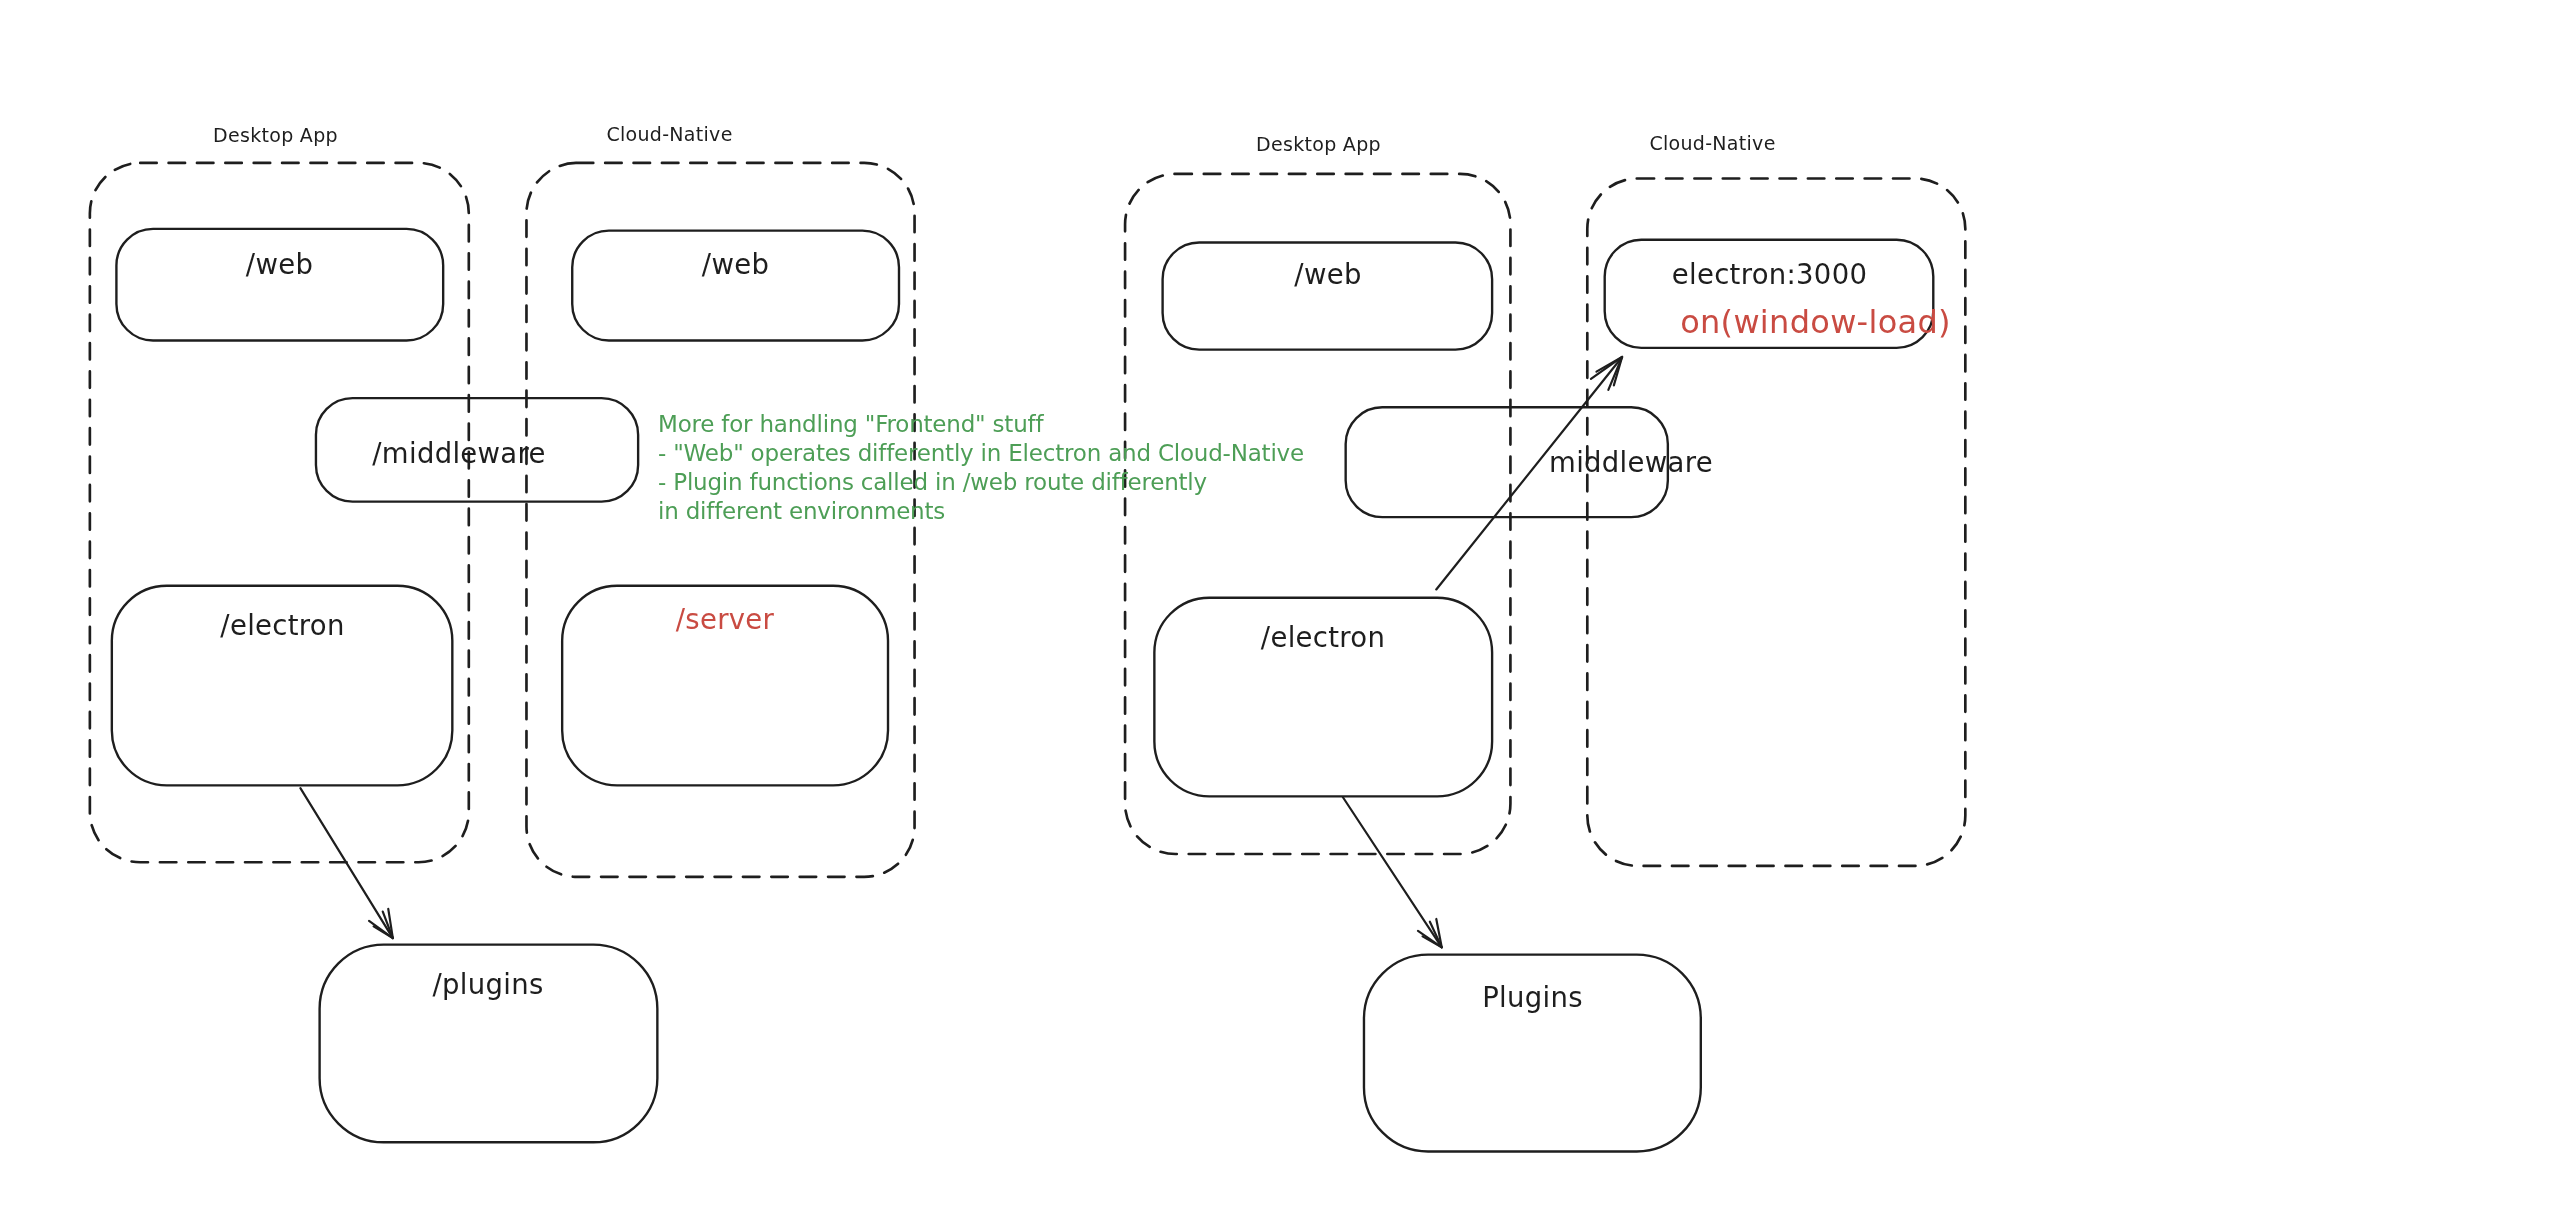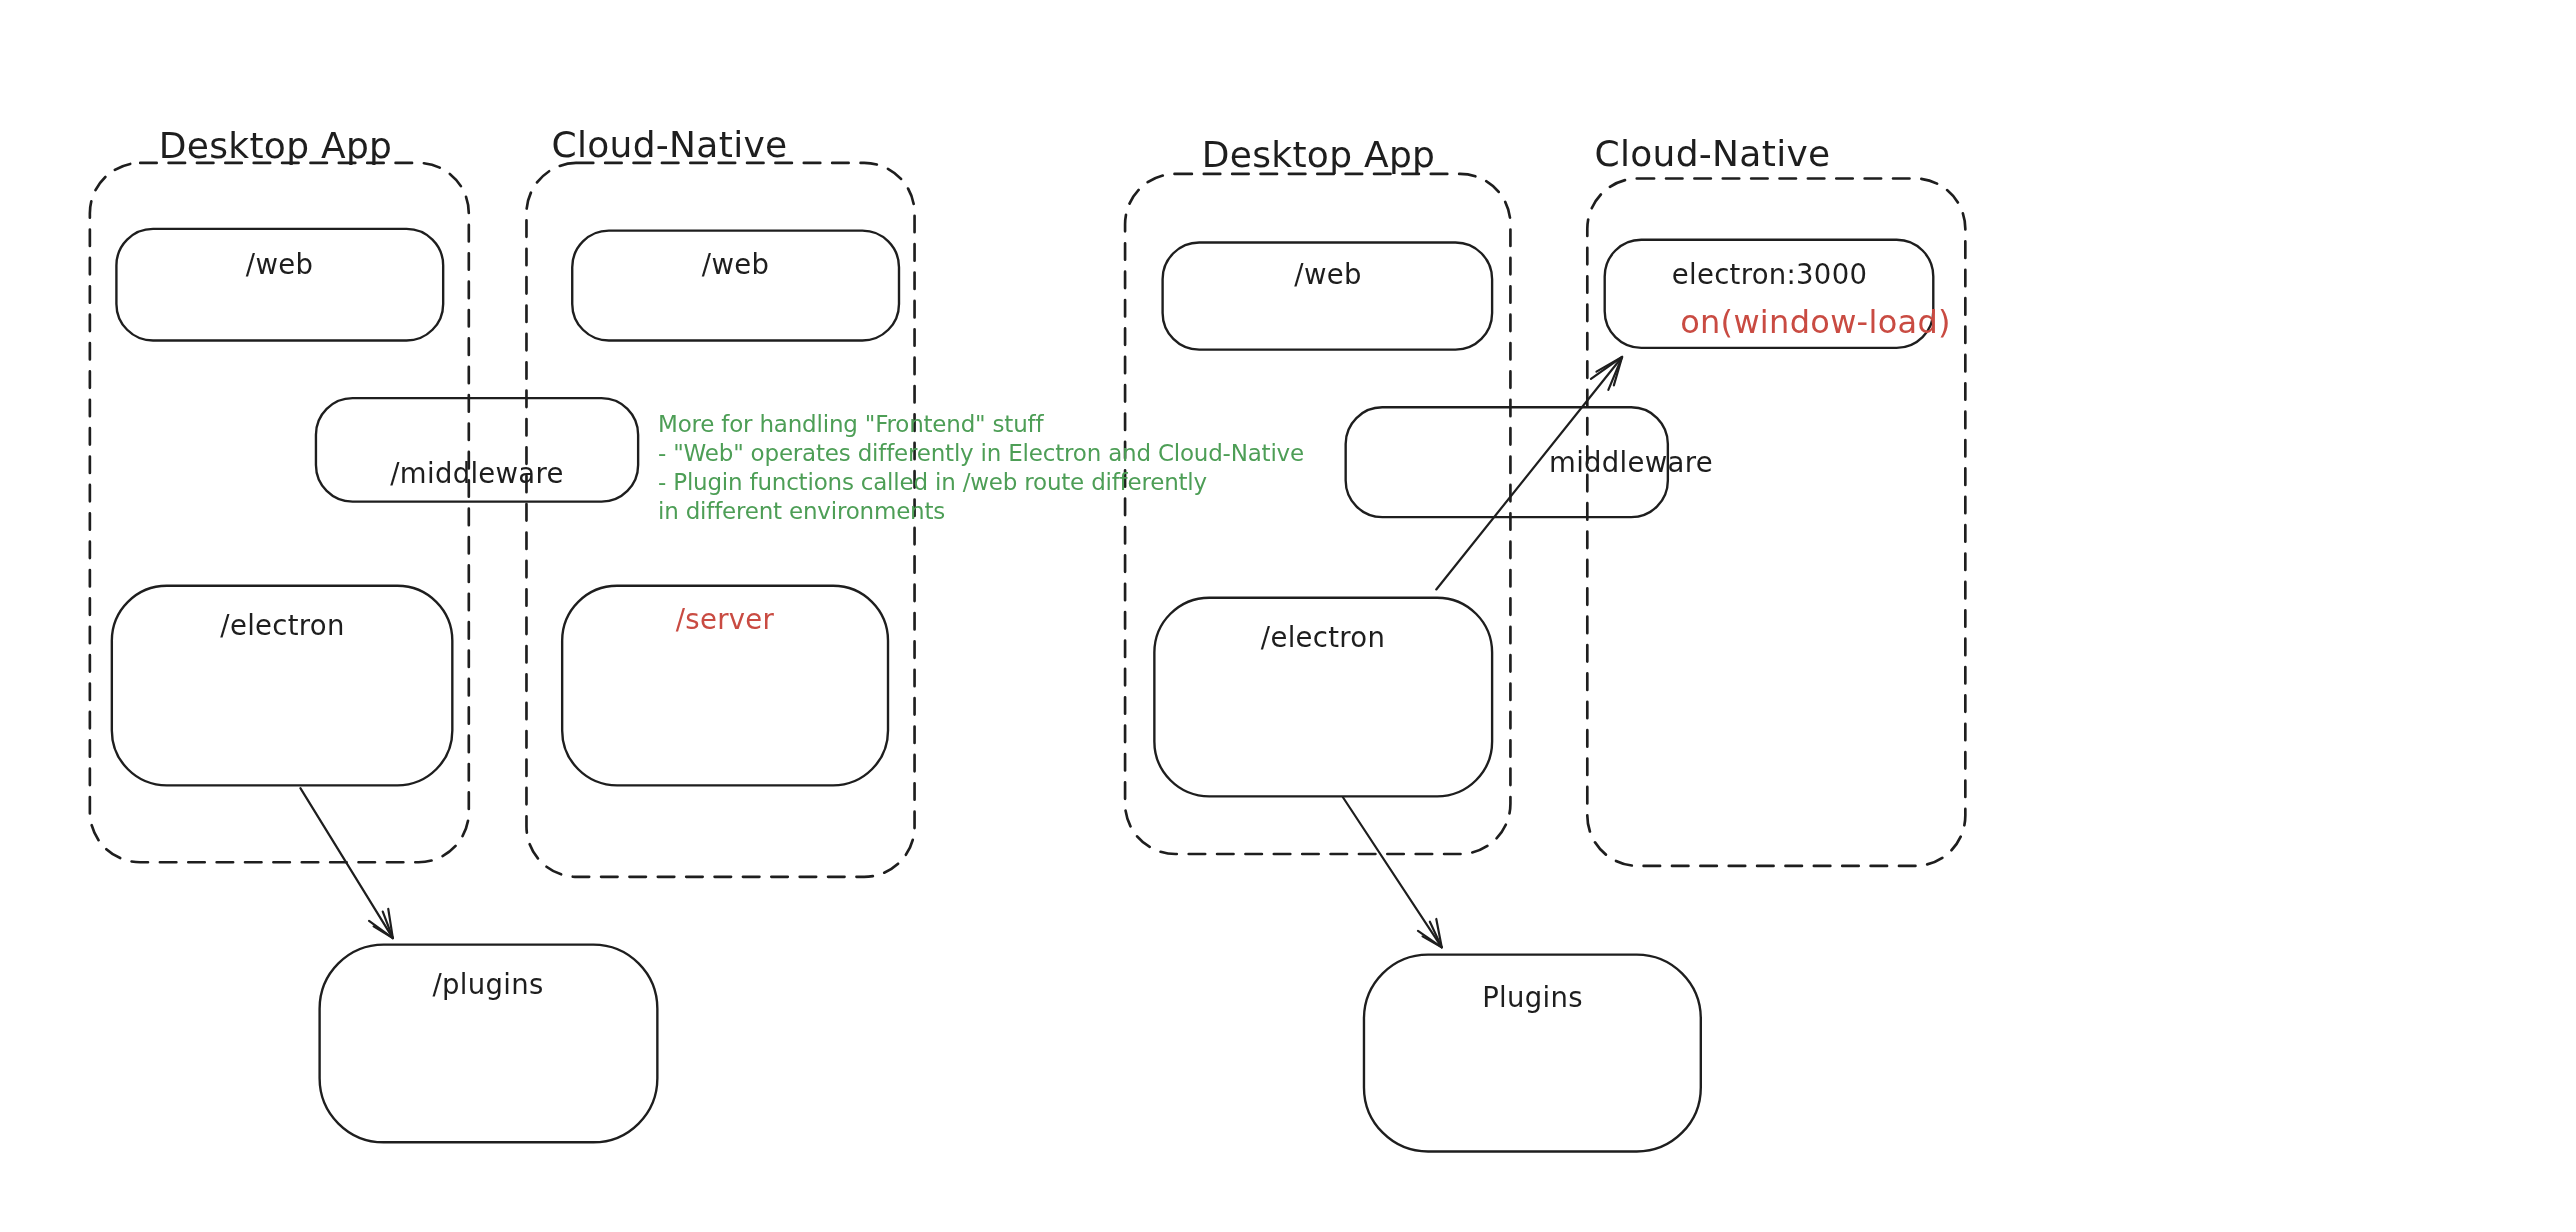--- a/index.html
+++ b/index.html
@@ -10,21 +10,21 @@
     background:var(--bg,#ffffff);
     overflow:hidden;
     font-family:"DejaVu Sans","Liberation Sans",sans-serif;
     color:var(--stroke,#1e1e1e);
   }
   svg.layer{position:absolute;left:0;top:0;width:2576px;height:1232px;}
   .shape{fill:none;stroke:var(--stroke,#1e1e1e);stroke-width:2.6;stroke-linecap:round;stroke-linejoin:round;}
   .dashed{stroke-dasharray:18 13;stroke-width:2.9;}
   .arrow{fill:none;stroke:var(--stroke,#1e1e1e);stroke-width:2.4;stroke-linecap:round;stroke-linejoin:round;}
   .lbl{position:absolute;text-align:center;font-size:27.5px;line-height:1.15;white-space:nowrap;letter-spacing:0.3px;}
-  .group-lbl{font-size:36px;}
+  .group-lbl{font-size:19px;}
   .note{position:absolute;font-size:23px;line-height:29px;white-space:nowrap;letter-spacing:-0.2px;}
   .note div{white-space:nowrap;}
   .green-note{color:var(--green,#4d9e56);}
   .red-note{color:var(--red,#c94b42);}
   .red-text{color:var(--red,#c94b42);}
   .sub-lbl{font-size:32px;}
 </style>
 </head>
 <body>
 
@@ -64,21 +64,21 @@
       <line class="arrow" x1="1467" y1="871" x2="1575" y2="1035"></line>
       <polyline class="arrow" points="1569,1004 1575,1035 1549,1017"></polyline>
       <polyline class="arrow" points="1562,1007 1575,1035 1554,1023"></polyline>
     </g>
   </svg>
 
   <div class="lbl group-lbl" style="left:138px;top:125px;width:275px;">Desktop App</div>
   <div class="lbl group-lbl" style="left:532px;top:124px;width:275px;">Cloud-Native</div>
   <div class="lbl" style="left:116px;top:249px;width:327px;">/web</div>
   <div class="lbl" style="left:572px;top:249px;width:327px;">/web</div>
-  <div class="lbl" style="left:316px;top:438px;width:322px;margin-top:20px;">/middleware</div>
+  <div class="lbl" style="left:298px;top:438px;width:322px;">/middleware</div>
   <div class="lbl" style="left:112px;top:610px;width:341px;">/electron</div>
   <div class="lbl red-text" style="left:562px;top:604px;width:326px;">/server</div>
   <div class="lbl" style="left:319px;top:969px;width:338px;">/plugins</div>
 
   <div class="lbl group-lbl" style="left:1181px;top:134px;width:275px;">Desktop App</div>
   <div class="lbl group-lbl" style="left:1575px;top:133px;width:275px;">Cloud-Native</div>
   <div class="lbl" style="left:1163px;top:259px;width:330px;">/web</div>
   <div class="lbl" style="left:1605px;top:259px;width:329px;">electron:3000</div>
   <div class="lbl sub-lbl red-text" style="left:1651px;top:304px;width:329px;">on(window-load)</div>
   <div class="lbl" style="left:1408px;top:447px;width:362px;margin-left:42px;">middleware</div>

